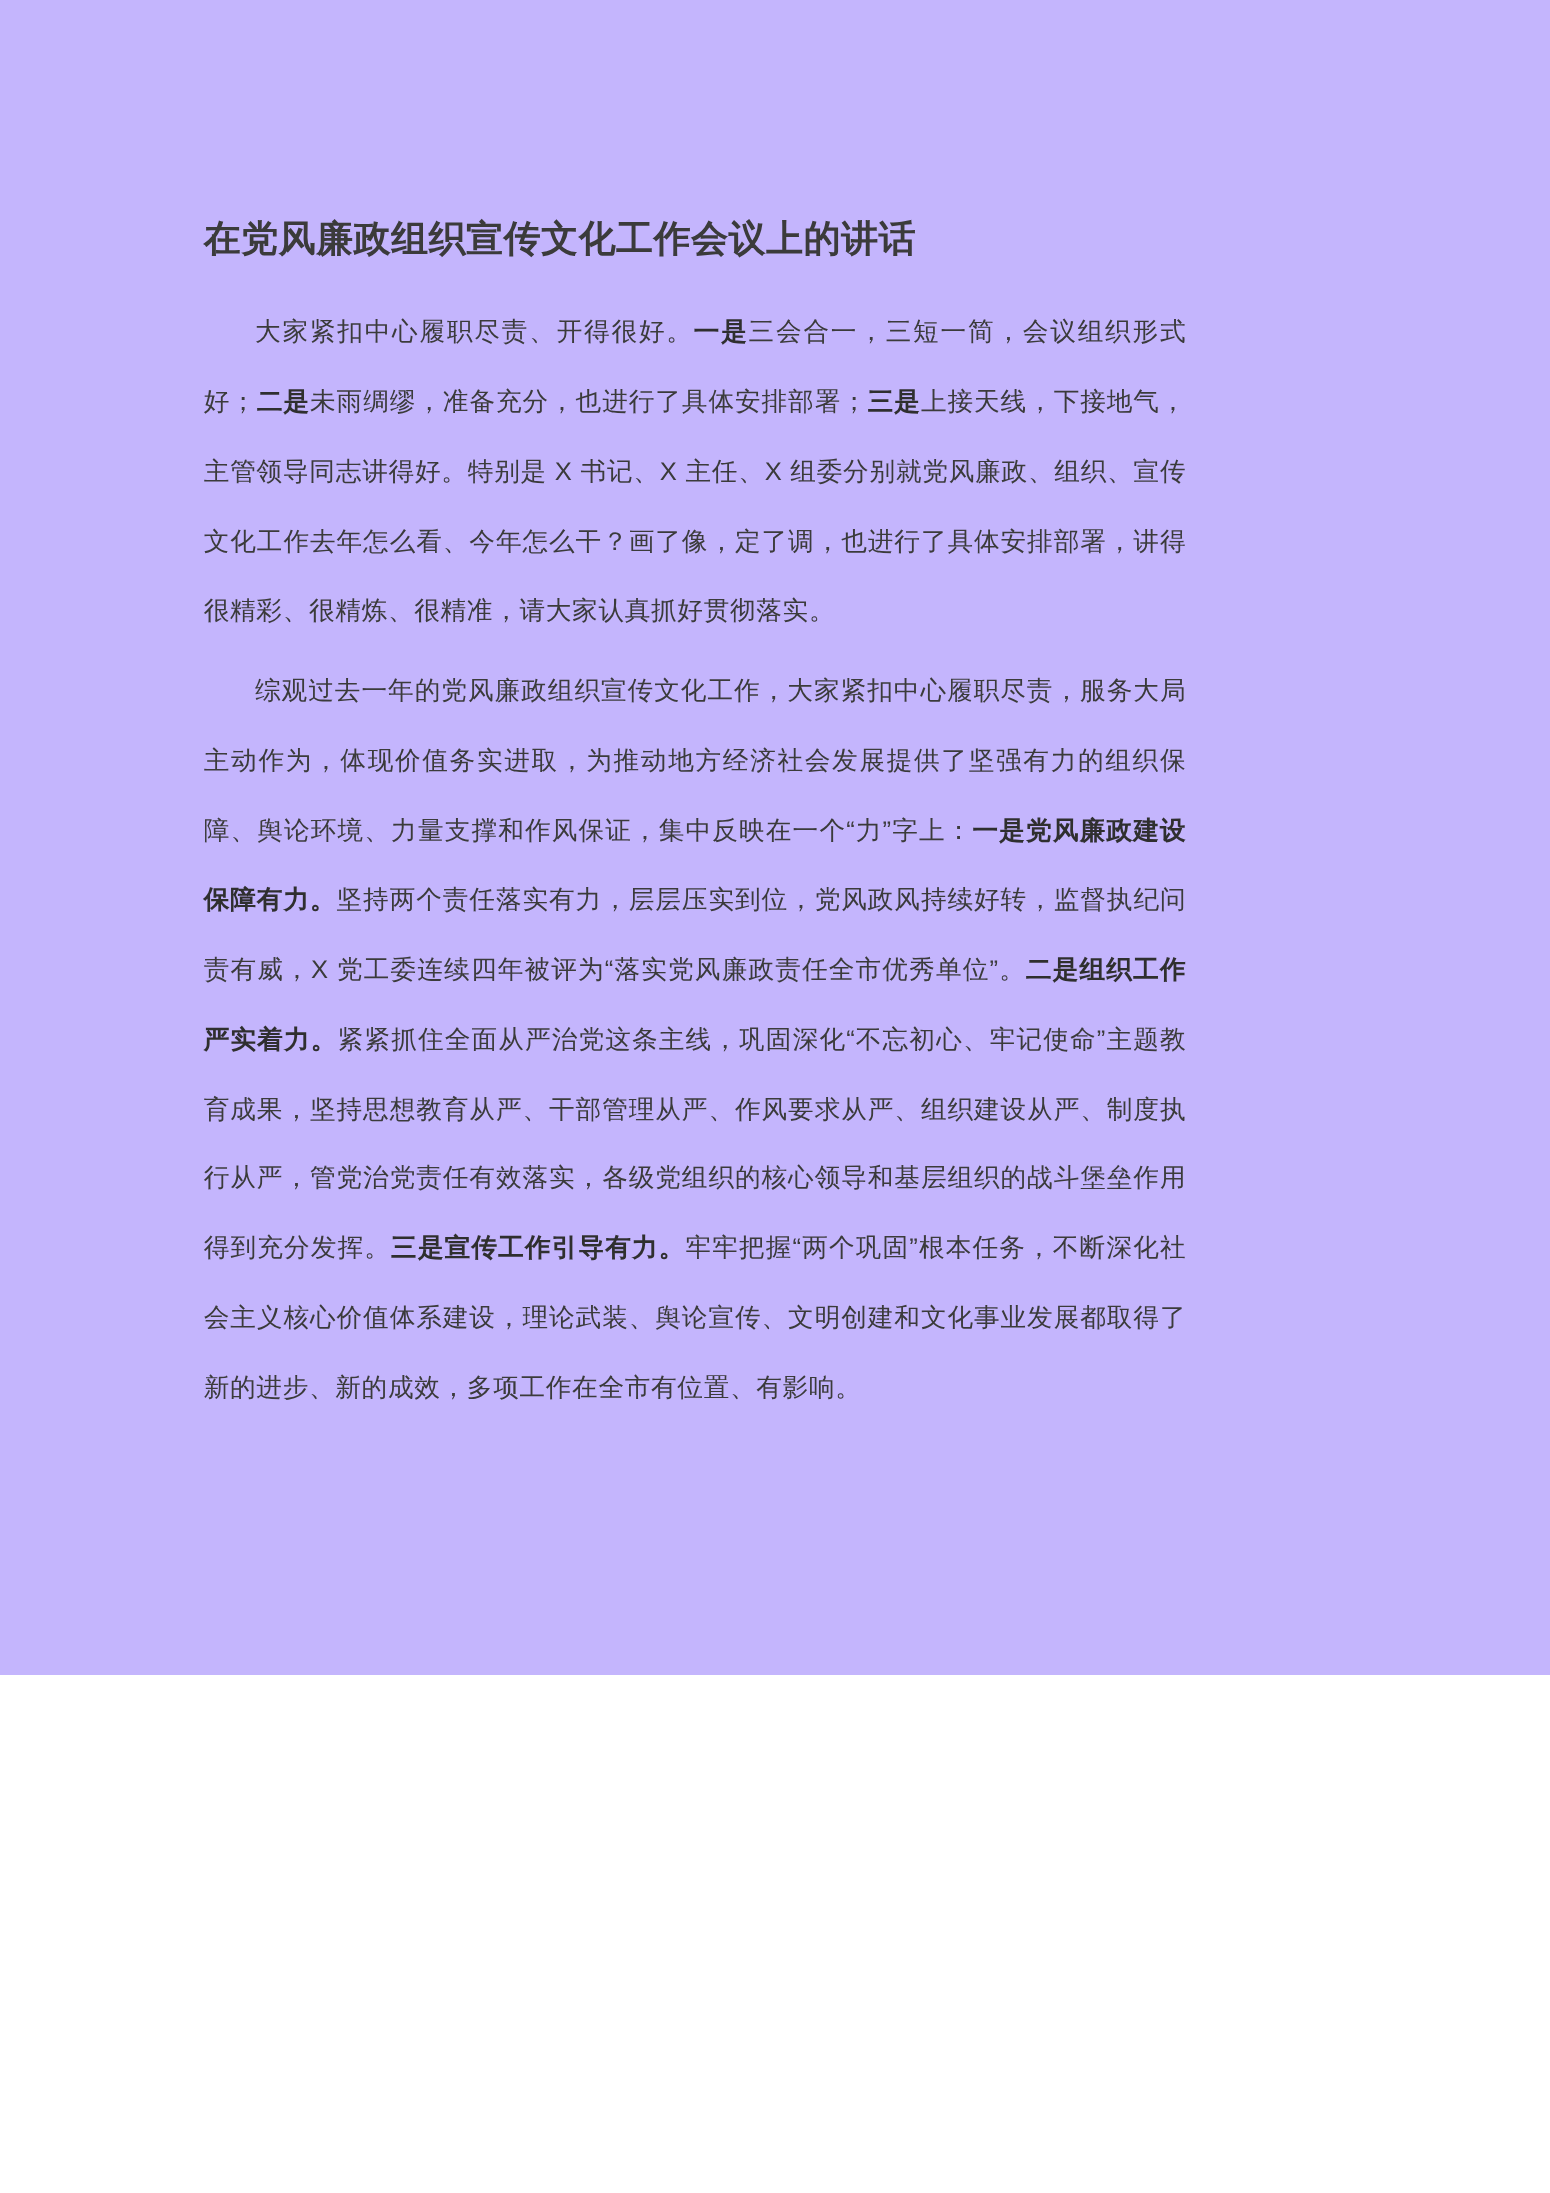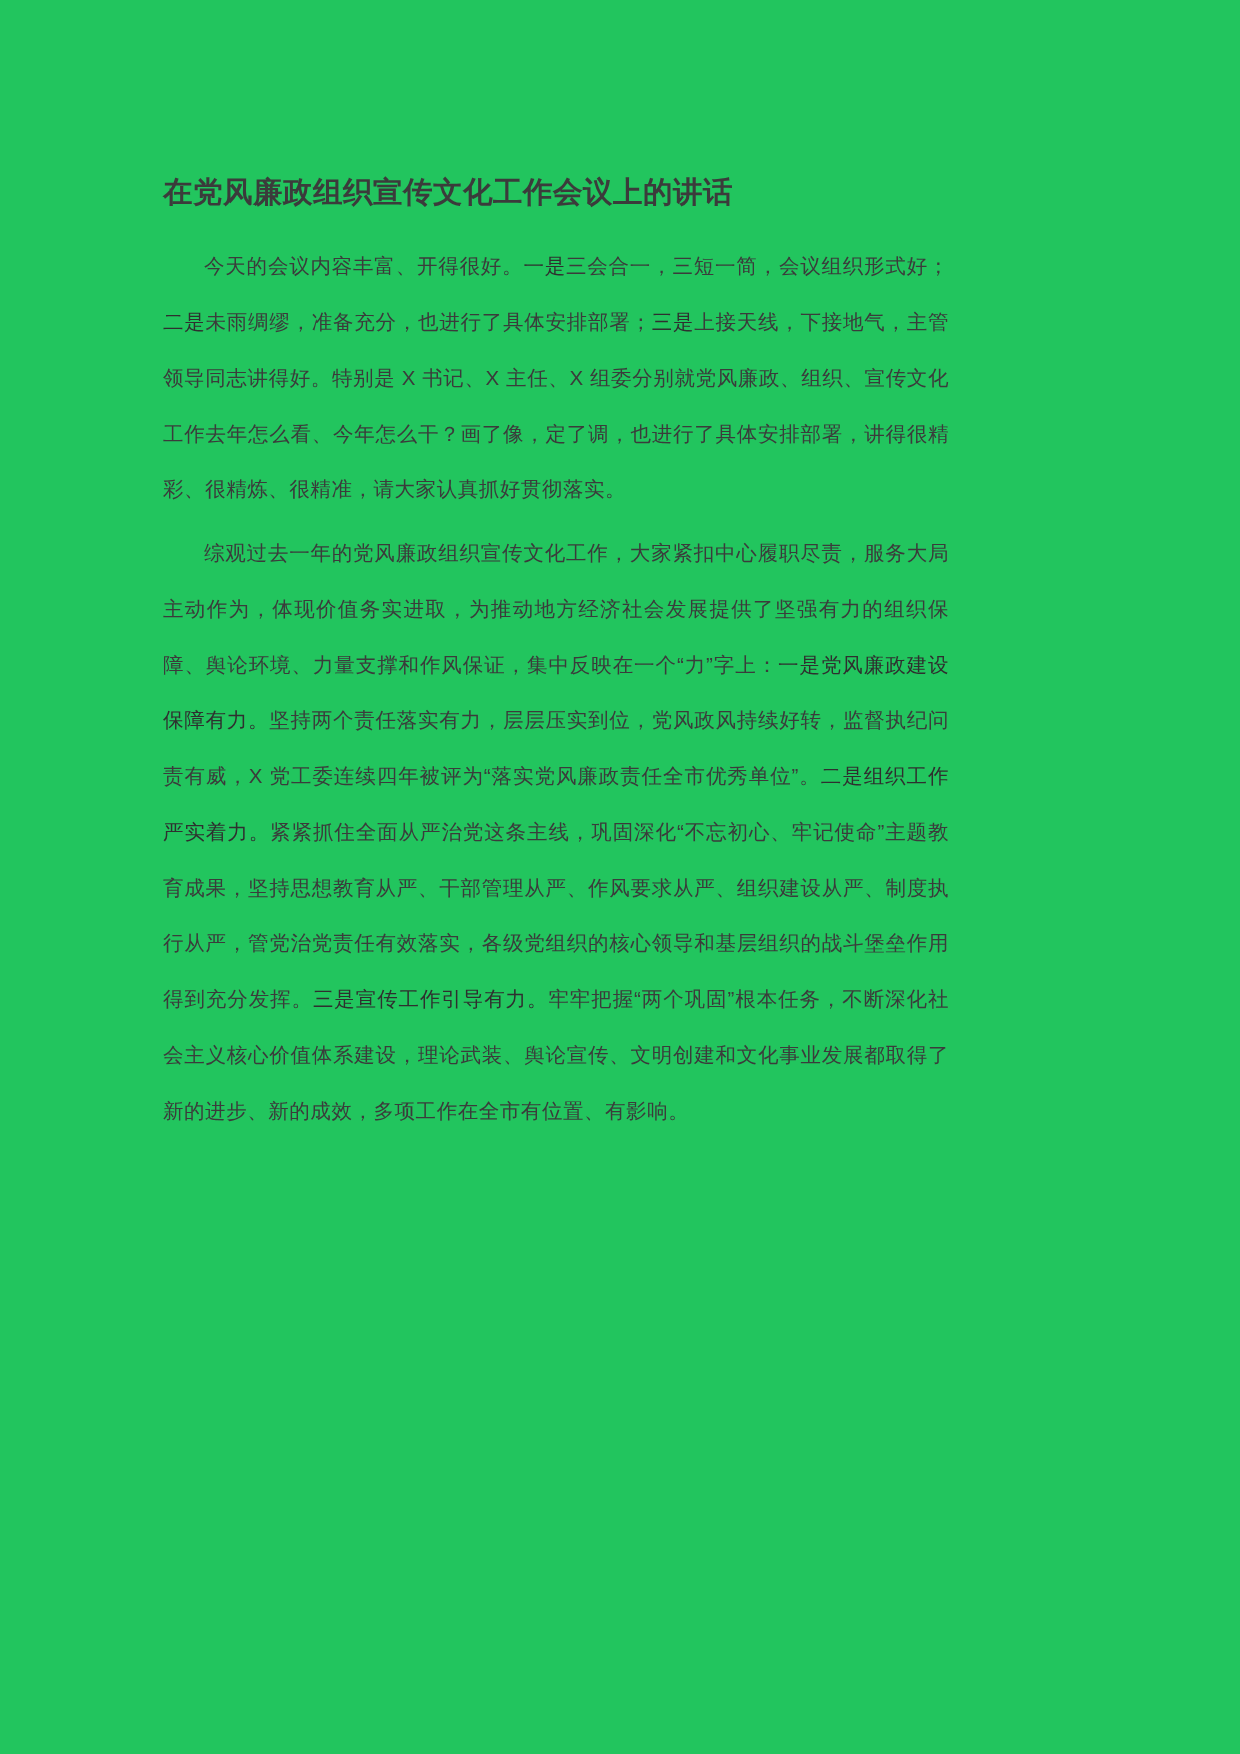--- a/index.html
+++ b/index.html
@@ -3,23 +3,23 @@
 <meta charset="utf-8">
 <style>
   html, body {
     margin: 0;
     padding: 0;
     background: #ffffff;
   }
   .page {
     position: relative;
     width: 1240px;
-    height: 1754px;
+    height: 1340px;
     margin: 0 auto;
-    background: #22c55e;
+    background: #c4b5fd;
     box-sizing: border-box;
     overflow: hidden;
   }
   .content {
     position: absolute;
     left: 163px;
     top: 170px;
     width: 786px;
   }
   .doc-title {
@@ -46,31 +46,31 @@
     color: #3b3b3b;
     line-height: 2.72;
     margin: 0 0 8px 0;
     text-indent: 2em;
     text-align: justify;
     text-justify: inter-character;
     letter-spacing: 0.55px;
     word-break: break-all;
   }
   .para b {
-    font-weight: 400;
+    font-weight: 700;
     color: #2f2f2f;
   }
 </style>
 </head>
 <body>
 
 <div class="page">
   <div class="content">
 
     <h1 class="doc-title">在党风廉政组织宣传文化工作会议上的讲话</h1>
 
 
-    <p class="para"><span>今天的会议内容丰富、开得很好。</span><b>一是</b><span>三会合一，三短一简，会议组织形式好；</span><b>二是</b><span>未雨绸缪，准备充分，也进行了具体安排部署；</span><b>三是</b><span>上接天线，下接地气，主管领导同志讲得好。特别是 X 书记、X 主任、X 组委分别就党风廉政、组织、宣传文化工作去年怎么看、今年怎么干？画了像，定了调，也进行了具体安排部署，讲得很精彩、很精炼、很精准，请大家认真抓好贯彻落实。</span></p>
+    <p class="para"><span>大家紧扣中心履职尽责、开得很好。</span><b>一是</b><span>三会合一，三短一简，会议组织形式好；</span><b>二是</b><span>未雨绸缪，准备充分，也进行了具体安排部署；</span><b>三是</b><span>上接天线，下接地气，主管领导同志讲得好。特别是 X 书记、X 主任、X 组委分别就党风廉政、组织、宣传文化工作去年怎么看、今年怎么干？画了像，定了调，也进行了具体安排部署，讲得很精彩、很精炼、很精准，请大家认真抓好贯彻落实。</span></p>
 
     <p class="para"><span>综观过去一年的党风廉政组织宣传文化工作，大家紧扣中心履职尽责，服务大局主动作为，体现价值务实进取，为推动地方经济社会发展提供了坚强有力的组织保障、舆论环境、力量支撑和作风保证，集中反映在一个“力”字上：</span><b>一是党风廉政建设保障有力。</b><span>坚持两个责任落实有力，层层压实到位，党风政风持续好转，监督执纪问责有威，X 党工委连续四年被评为“落实党风廉政责任全市优秀单位”。</span><b>二是组织工作严实着力。</b><span>紧紧抓住全面从严治党这条主线，巩固深化“不忘初心、牢记使命”主题教育成果，坚持思想教育从严、干部管理从严、作风要求从严、组织建设从严、制度执行从严，管党治党责任有效落实，各级党组织的核心领导和基层组织的战斗堡垒作用得到充分发挥。</span><b>三是宣传工作引导有力。</b><span>牢牢把握“两个巩固”根本任务，不断深化社会主义核心价值体系建设，理论武装、舆论宣传、文明创建和文化事业发展都取得了新的进步、新的成效，多项工作在全市有位置、有影响。</span></p>
 
   </div>
 </div>
 
 </body></html>

